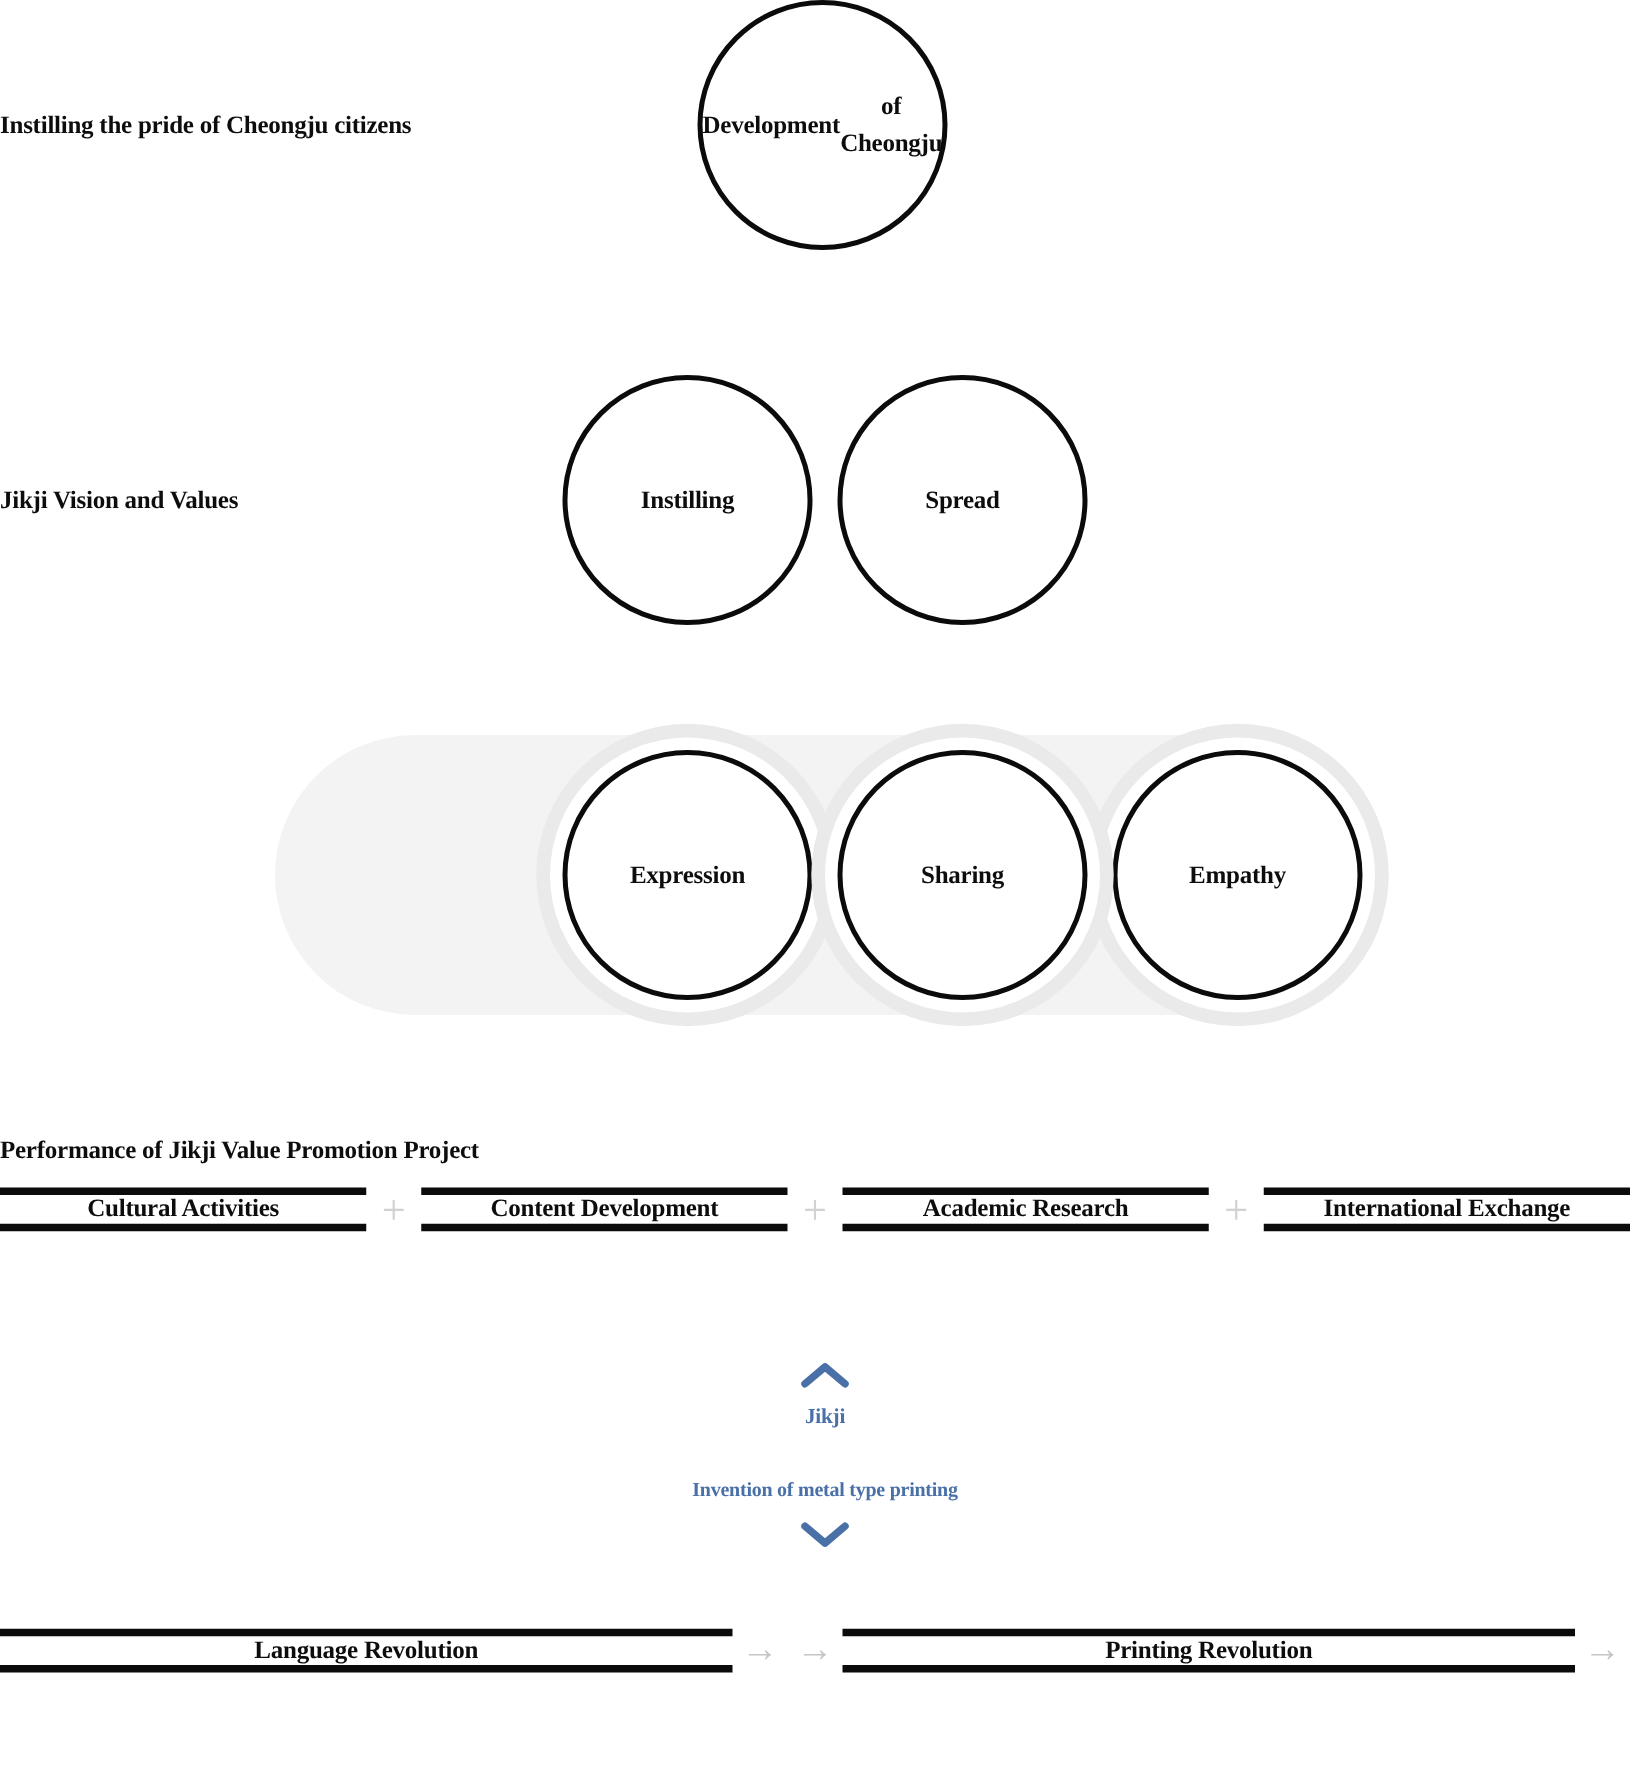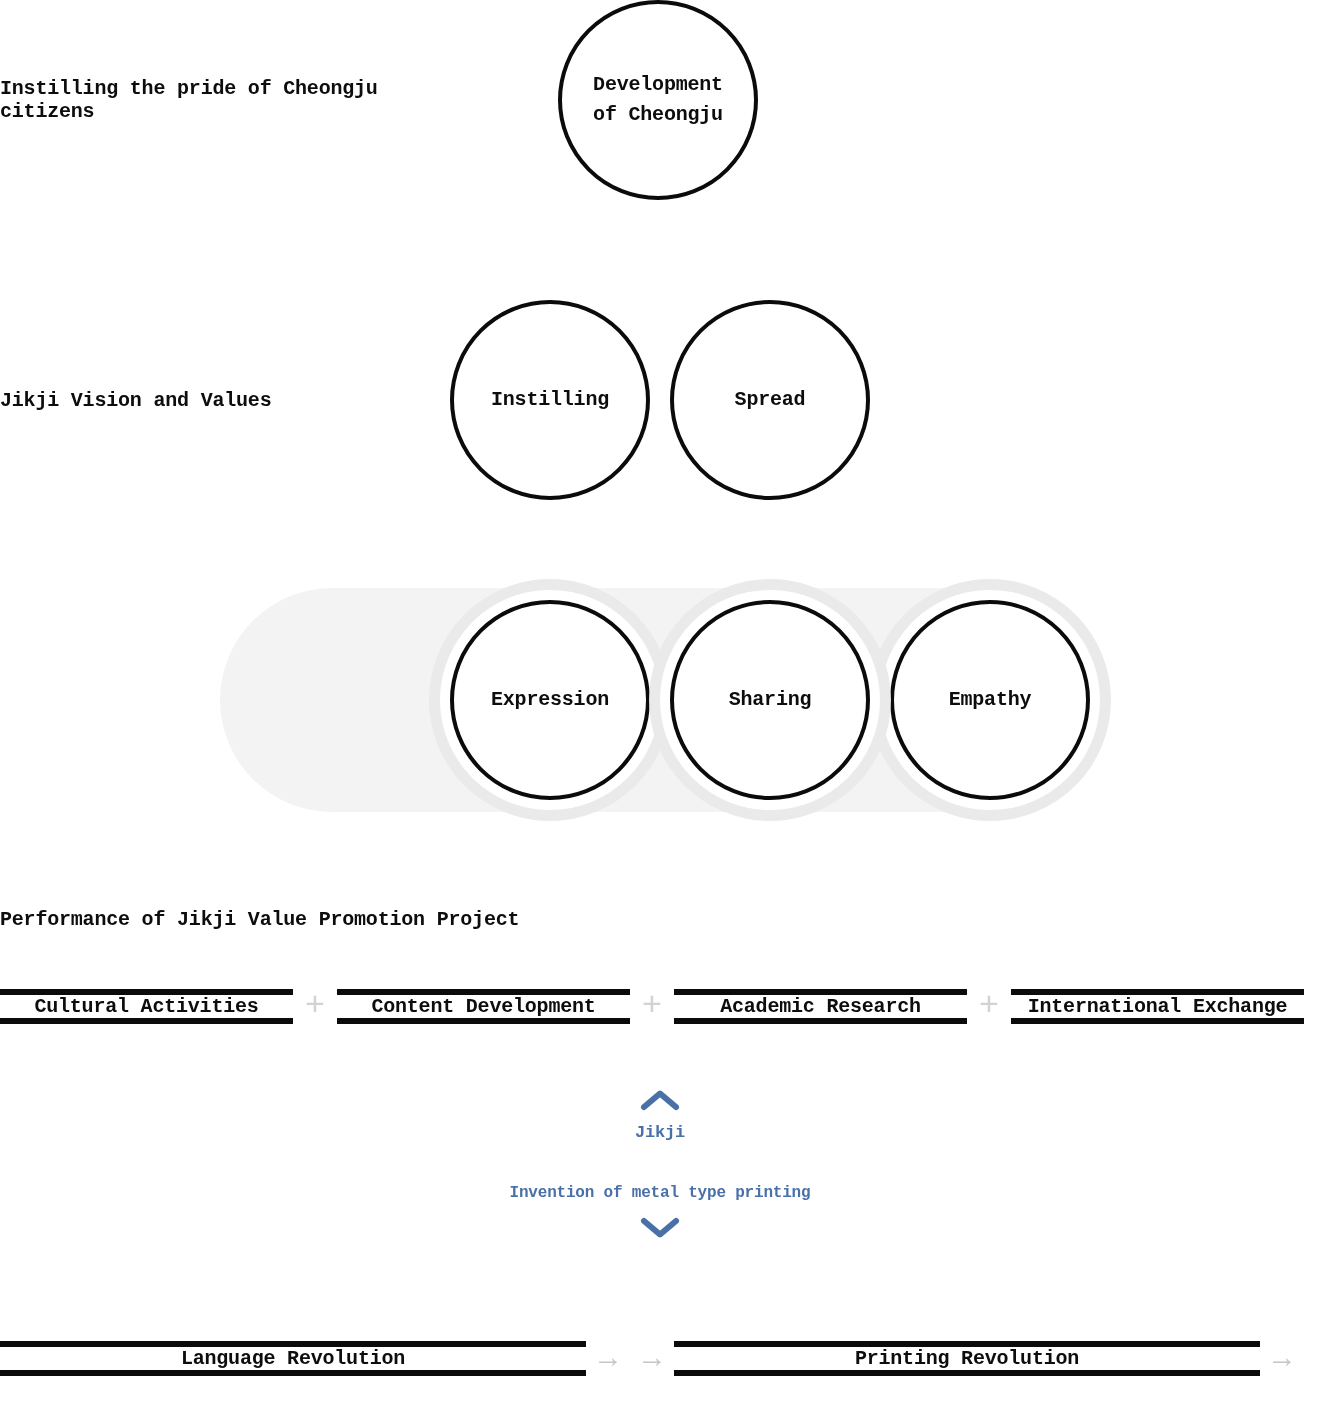--- a/index.html
+++ b/index.html
@@ -2,21 +2,21 @@
 <html><head>
 <meta charset="utf-8">
 <style>
   html, body { margin: 0; padding: 0; background: #ffffff; }
   .stage {
     position: relative;
     width: 1320px;
     height: 1414px;
     background: #ffffff;
     overflow: hidden;
-    font-family: Liberation Mono, monospace;
+    font-family: Liberation Serif, serif;
     color: #0d0d0d;
   }
 
   
   .side-label {
     position: absolute;
     left: 0;
     width: 440px;
     display: flex;
     align-items: center;
@@ -30,21 +30,21 @@
   
   .circle {
     position: absolute;
     width: 200px;
     height: 200px;
     box-sizing: border-box;
     border: 4px solid #0b0b0b;
     border-radius: 50%;
     background: #ffffff;
     display: flex;
-    flex-direction: column;
+    flex-direction: row;
     align-items: center;
     justify-content: center;
     text-align: center;
     font-size: 20px;
     font-weight: bold;
     line-height: 30px;
     letter-spacing: -0.2px;
   }
   .c-dev        { left: 558px; top: 0; }
   .c-promotion  { left: 450px; top: 300px; }
@@ -79,21 +79,21 @@
   }
   .h-performance { top: 908px; }
   .h-stages      { top: 1263px; }
 
   
   .bar-row {
     position: absolute;
     left: 0;
     width: 1304px;
     display: flex;
-    align-items: center;
+    align-items: flex-start;
   }
   .row-performance { top: 950px;  height: 112px; }
   .row-stages      { top: 1303px; height: 111px; }
   .bar-cell {
     flex: 1 1 0;
     box-sizing: border-box;
     border-top: 6px solid #0b0b0b;
     border-bottom: 6px solid #0b0b0b;
     display: flex;
     align-items: center;

